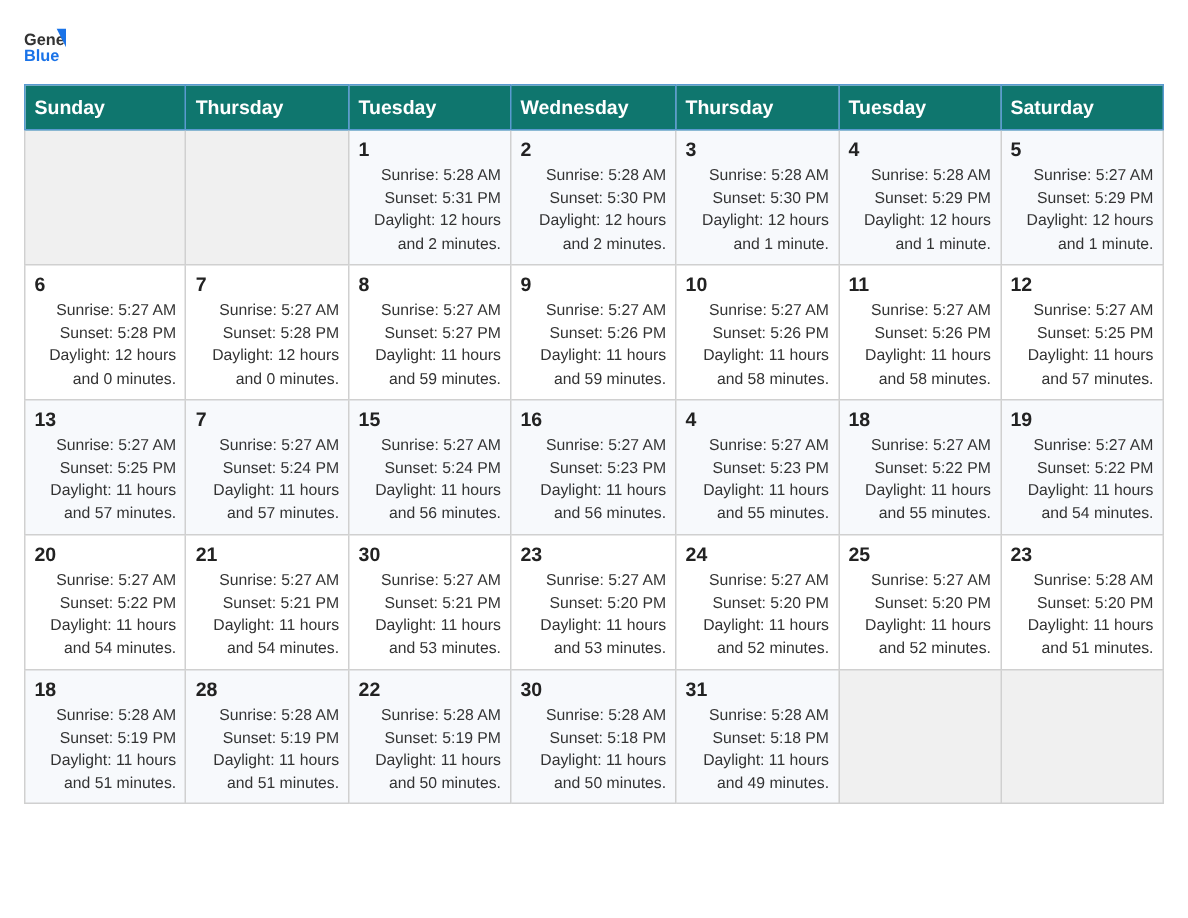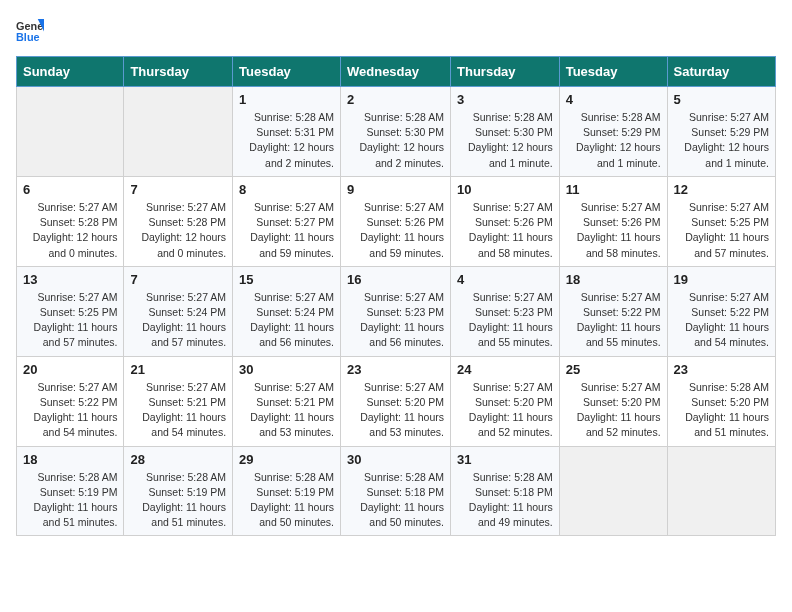--- a/index.html
+++ b/index.html
@@ -289,21 +289,21 @@
 Sunset: 5:19 PM
 Daylight: 11 hours and 51 minutes.</div>
         </td>
         <td>
           <span class="day-num">28</span>
           <div class="day-info" style="white-space: pre-line;">Sunrise: 5:28 AM
 Sunset: 5:19 PM
 Daylight: 11 hours and 51 minutes.</div>
         </td>
         <td>
-          <span class="day-num">29</span>
+          <span class="day-num">22</span>
           <div class="day-info" style="white-space: pre-line;">Sunrise: 5:28 AM
 Sunset: 5:19 PM
 Daylight: 11 hours and 50 minutes.</div>
         </td>
         <td>
           <span class="day-num">30</span>
           <div class="day-info" style="white-space: pre-line;">Sunrise: 5:28 AM
 Sunset: 5:18 PM
 Daylight: 11 hours and 50 minutes.</div>
         </td>

